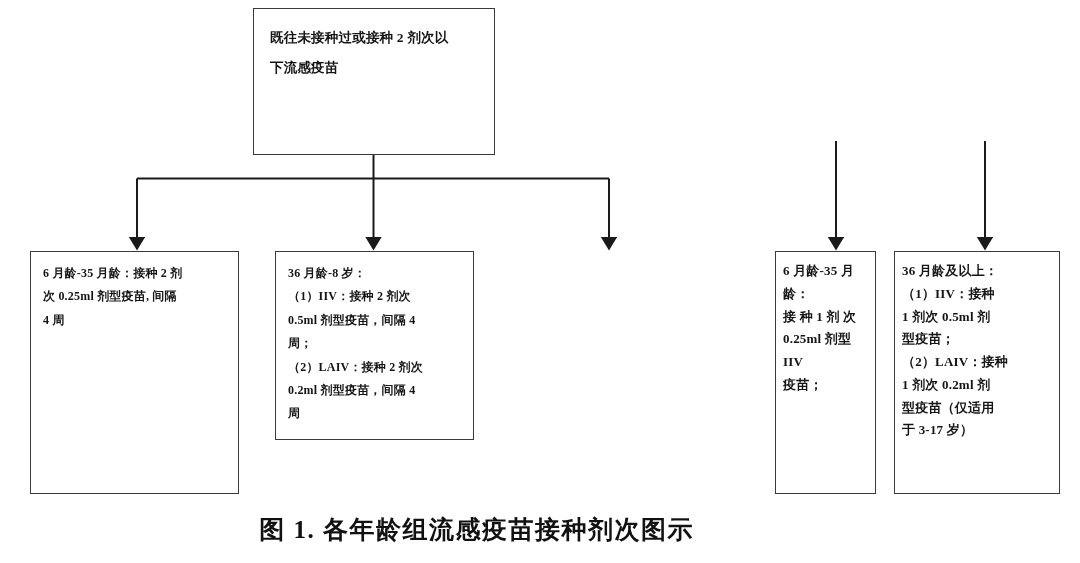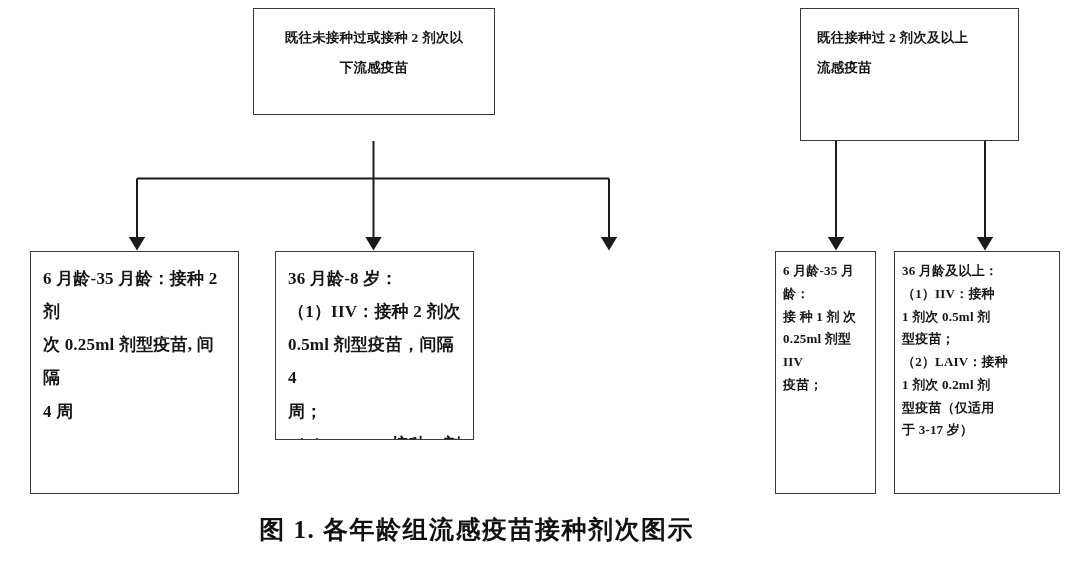--- a/index.html
+++ b/index.html
@@ -32,21 +32,21 @@
     pointer-events: none;
   }
 
   .node {
     position: absolute;
     box-sizing: border-box;
     border: 1.6px solid #3a3a3a;
     background: #ffffff;
     padding: 10px 12px 12px 12px;
     line-height: 1.95;
-    font-size: 17px;
+    font-size: 12px;
     letter-spacing: 0.2px;
     font-family: "Liberation Serif", "DejaVu Serif", serif;
     font-weight: 700;
     color: #151515;
     white-space: pre-wrap;
     overflow: hidden;
   }
 
   .node.root {
     font-size: 13.5px;
@@ -55,21 +55,21 @@
   }
 
   .node.narrow {
     font-size: 13px;
     line-height: 1.75;
     padding: 8px 7px;
     margin-left: 20px;
   }
 
   
-  #node-root-left  { left: 253px; top: 8px;   width: 242px; height: 107px; text-align: center; }
+  #node-root-left  { left: 253px; top: 8px;   width: 242px; height: 147px; }
   
   #node-root-right { left: 800px; top: 8px;   width: 219px; height: 133px; }
 
   
   #node-left-a  { left: 30px;  top: 251px; width: 209px; height: 243px; }
   #node-left-b  { left: 275px; top: 251px; width: 199px; height: 189px; }
   #node-left-c  { left: 505px; top: 251px; width: 174px; height: 243px; }
   
   #node-right-a { left: 755px; top: 251px; width: 101px; height: 243px; }
   #node-right-b { left: 874px; top: 251px; width: 166px; height: 243px; }
@@ -109,22 +109,20 @@
 
     <g>
       <path d="M 836 141 L 836 243" stroke="#1a1a1a" stroke-width="2" fill="none" marker-end="url(#arrowhead)"></path>
       <path d="M 985 141 L 985 243" stroke="#1a1a1a" stroke-width="2" fill="none" marker-end="url(#arrowhead)"></path>
     </g>
   </svg>
 
   <div class="node root" id="node-root-left">既往未接种过或接种 2 剂次以
 下流感疫苗</div>
 
-  <div class="node root" id="node-root-right">既往接种过 2 剂次及以上
-流感疫苗</div>
 
   <div class="node" id="node-left-a">6 月龄-35 月龄：接种 2 剂
 次 0.25ml 剂型疫苗, 间隔
 4 周</div>
 
   <div class="node" id="node-left-b">36 月龄-8 岁：
 （1）IIV：接种 2 剂次
 0.5ml 剂型疫苗，间隔 4
 周；
 （2）LAIV：接种 2 剂次

